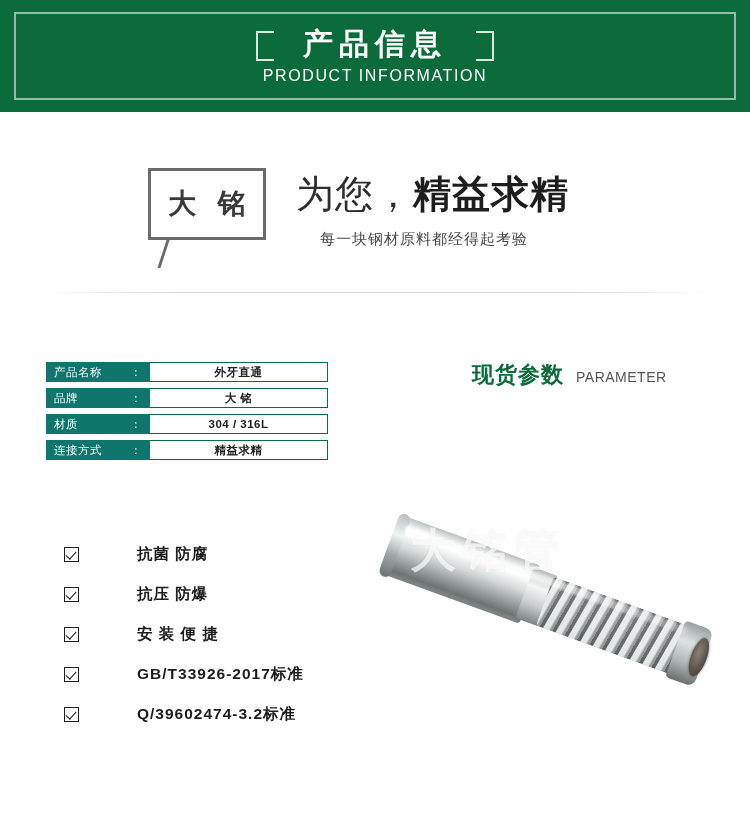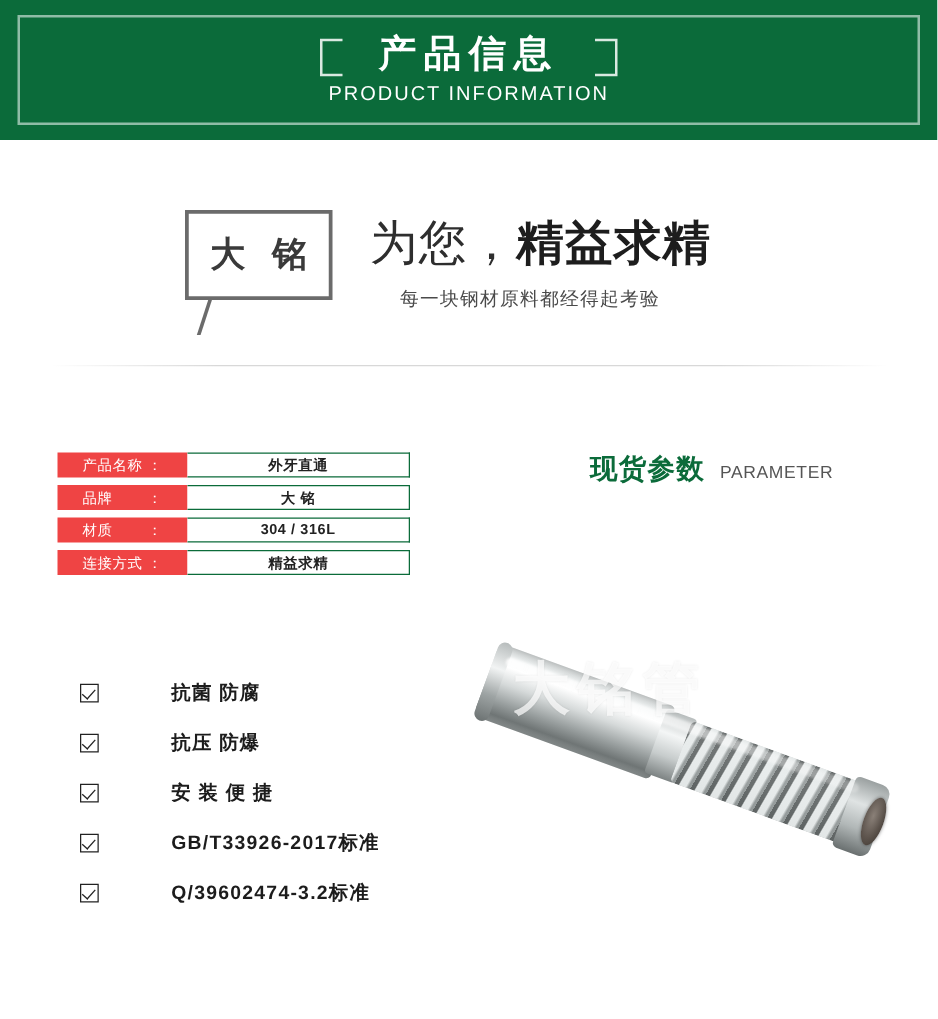--- a/index.html
+++ b/index.html
@@ -146,27 +146,27 @@
     width: 282px;
   }
   .spec-row {
     display: flex;
     height: 20px;
     margin-bottom: 6px;
     align-items: stretch;
   }
   .spec-key {
     width: 104px;
-    background: #ef4444;
+    background: #0f766e;
     color: #ffffff;
     font-size: 11.5px;
     display: flex;
     align-items: center;
     justify-content: space-between;
-    padding: 0 20px;
+    padding: 0 8px;
     box-sizing: border-box;
     letter-spacing: 0.5px;
   }
   .spec-key .k-colon { padding-left: 4px; }
   .spec-val {
     flex: 1;
     border: 1px solid #0b6b3a;
     border-left: none;
     box-sizing: border-box;
     display: flex;

